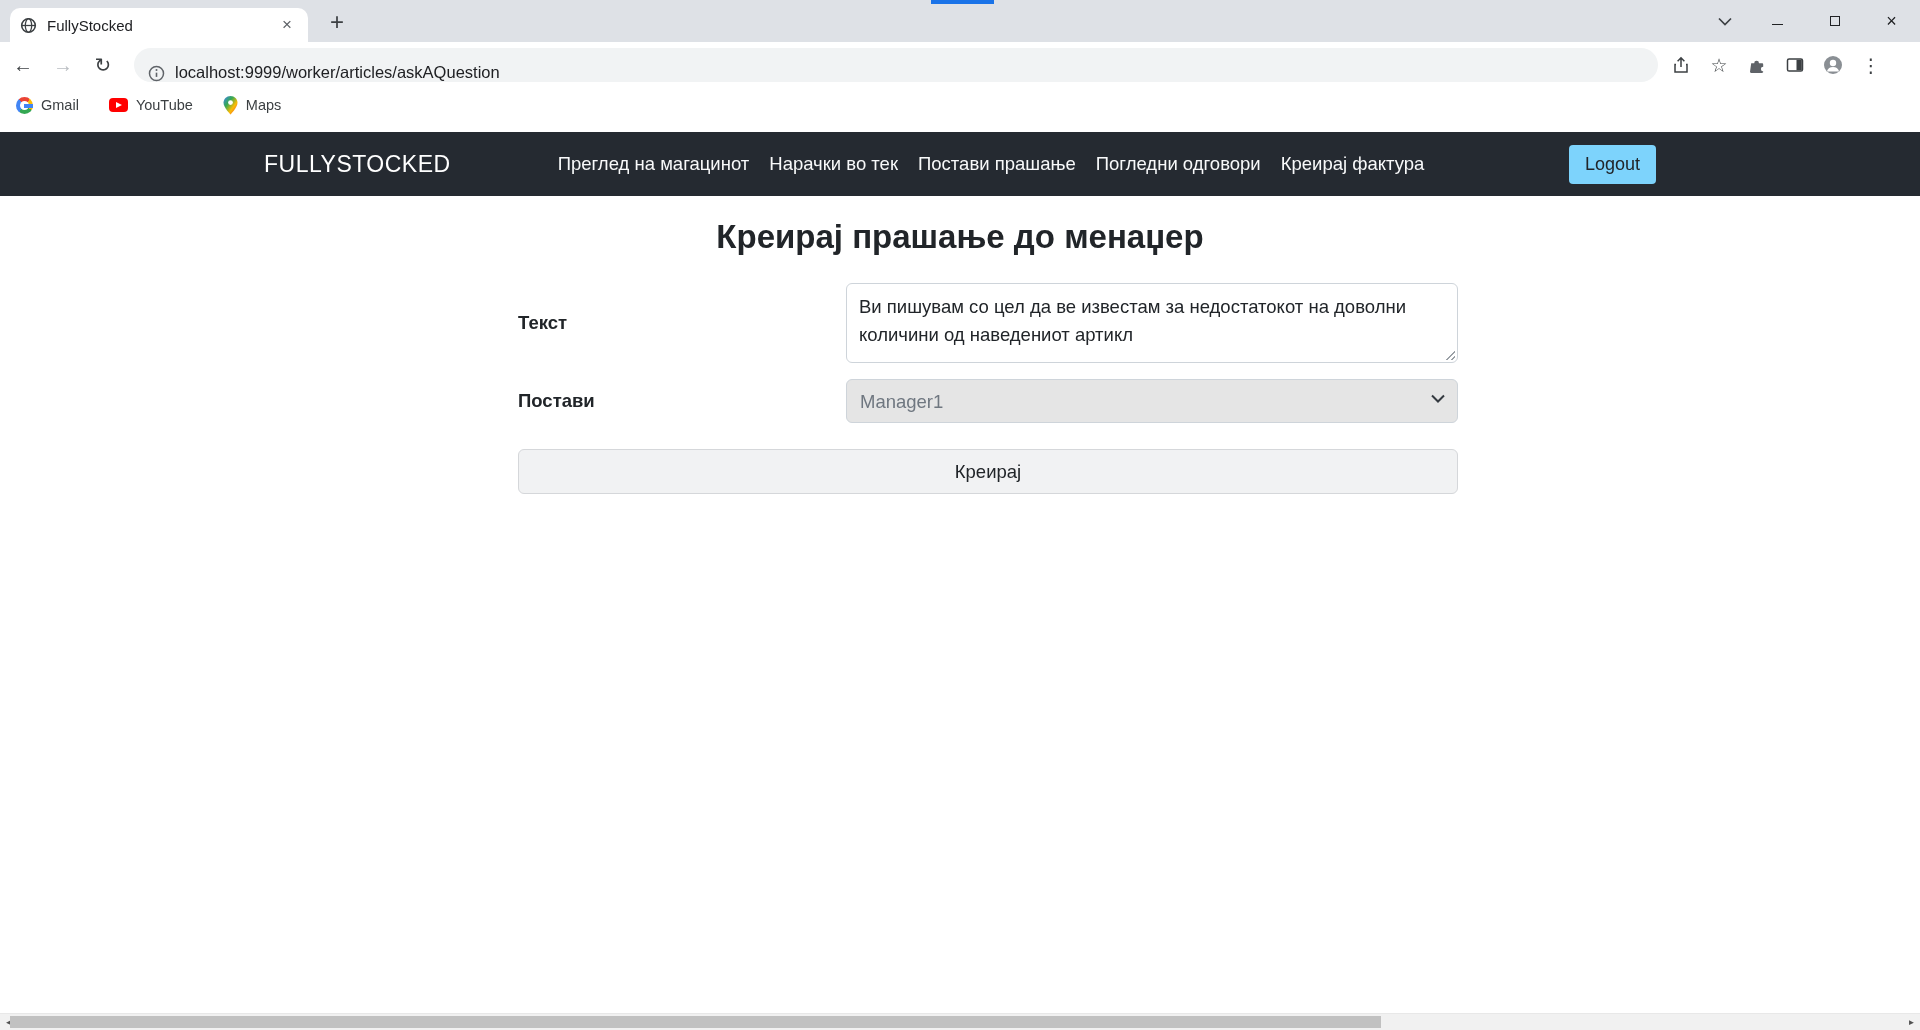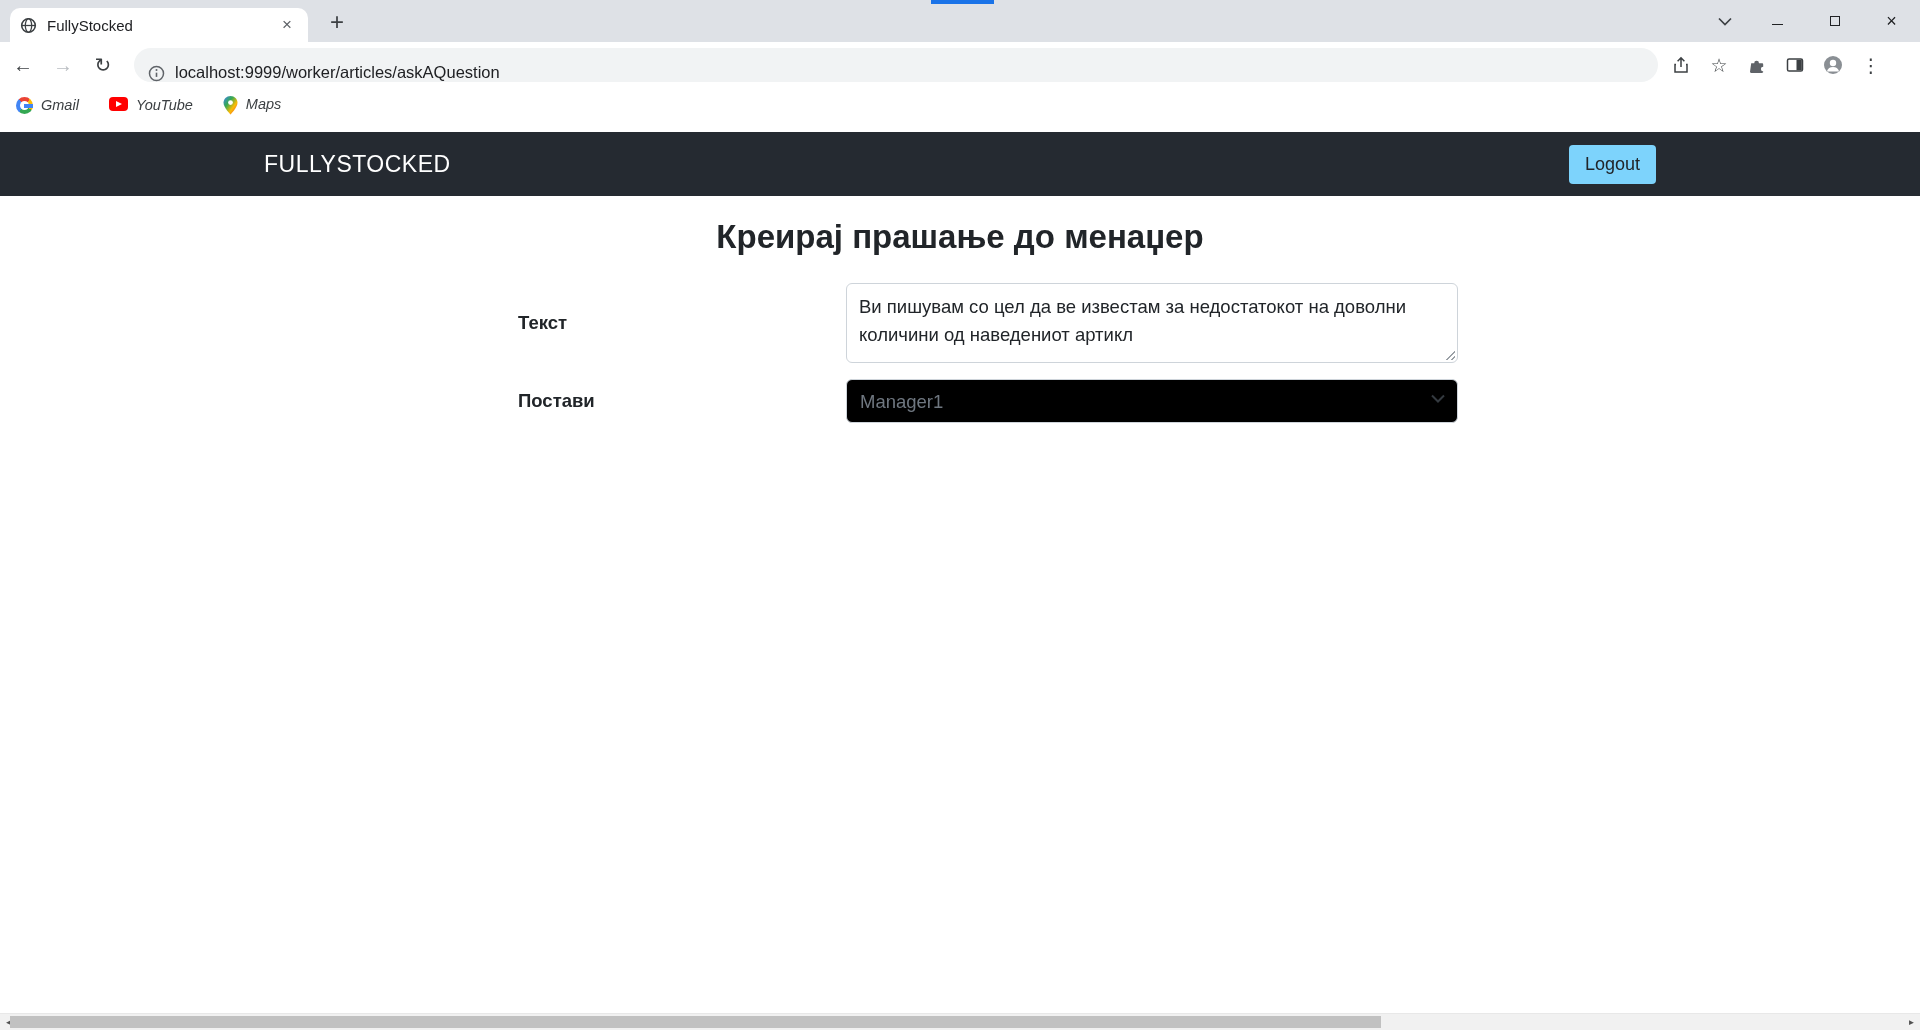--- a/index.html
+++ b/index.html
@@ -23,21 +23,21 @@
   .closex{font-size:18px;line-height:1;}
 
   .toolbar{position:absolute;top:42px;left:0;width:1920px;height:46px;background:#fff;display:flex;align-items:center;}
   .navbtn{width:34px;height:34px;margin-left:6px;display:flex;align-items:center;justify-content:center;font-size:20px;color:#3c4043;border-radius:50%;cursor:pointer;}
   .navbtn.disabled{color:#b9bdc1;}
   .omnibox{margin-left:14px;height:34px;width:1524px;background:#f1f3f4;border-radius:17px;display:flex;align-items:flex-end;padding:0 14px;cursor:text;}
   .url{font-size:16.5px;color:#202124;margin-left:10px;white-space:nowrap;}
   .tb-ico{width:30px;height:30px;display:flex;align-items:center;justify-content:center;margin-left:8px;color:#3c4043;font-size:19px;cursor:pointer;}
 
   .bookmarks{position:absolute;top:88px;left:0;width:1920px;height:34px;background:#fff;display:flex;align-items:center;padding-left:16px;}
-  .bm{display:flex;align-items:flex-start;margin-right:30px;cursor:pointer;font-style:italic;}
+  .bm{display:flex;align-items:center;margin-right:30px;cursor:pointer;}
   .bm-label{font-size:14.5px;color:#3c4043;margin-left:8px;}
   .gicon{position:relative;width:17px;height:17px;border-radius:50%;background:conic-gradient(from -40deg,#ea4335 0 22%,#fbbc05 22% 45%,#34a853 45% 72%,#4285f4 72% 100%);}
   .gicon::after{content:"";position:absolute;inset:4px;background:#fff;border-radius:50%;z-index:1;}
   .gicon::before{content:"";position:absolute;left:8px;top:7px;width:9px;height:4px;background:#4285f4;z-index:2;}
   .yticon{width:19px;height:14px;background:#ff0000;border-radius:4px;position:relative;}
   .yticon::after{content:"";position:absolute;left:7px;top:3.5px;border-left:6px solid #fff;border-top:3.5px solid transparent;border-bottom:3.5px solid transparent;}
 
   
   .page{position:absolute;top:122px;left:0;width:1920px;height:891px;background:#fff;overflow:hidden;}
   .site-navbar{margin-top:10px;height:64px;background:#252a31;display:flex;align-items:center;}
@@ -48,21 +48,21 @@
   .logout-btn{margin-left:auto;background:#7dd3fc;color:#212529;font-size:18px;padding:9px 16px;border-radius:4px;border:none;font-family:inherit;cursor:pointer;}
 
   .content{width:940px;margin:0 auto;}
   .page-title{margin-top:22px;text-align:center;font-size:33px;font-weight:600;color:#212529;}
   .q-form{margin-top:27px;display:grid;grid-template-columns:328px 612px;row-gap:16px;align-items:center;margin-left:28px;}
   .f-label{font-size:18.5px;font-weight:700;color:#212529;}
   .ta-wrap{position:relative;}
   .f-textarea{width:612px;height:80px;border:1px solid #ced4da;border-radius:6px;padding:9px 12px;font-size:18.5px;line-height:1.5;color:#212529;font-family:inherit;resize:none;outline:none;display:block;}
   .resize-grip{position:absolute;right:3px;bottom:3px;width:11px;height:11px;background:repeating-linear-gradient(135deg,transparent 0 2px,#9aa0a6 2px 3.5px);clip-path:polygon(100% 0,0 100%,100% 100%);pointer-events:none;}
   .sel-wrap{position:relative;}
-  .f-select{width:612px;height:44px;border:1px solid #ced4da;border-radius:6px;padding:0 36px 0 13px;font-size:18.5px;color:#6f7780;font-family:inherit;background:#000000;appearance:none;-webkit-appearance:none;outline:none;cursor:pointer;}
+  .f-select{width:612px;height:44px;border:1px solid #ced4da;border-radius:6px;padding:0 36px 0 13px;font-size:18.5px;color:#6f7780;font-family:inherit;background:#e5e5e5;appearance:none;-webkit-appearance:none;outline:none;cursor:pointer;}
   .sel-caret{position:absolute;right:13px;top:15px;pointer-events:none;display:flex;}
   .submit-btn{grid-column:1 / -1;margin-top:10px;width:940px;height:45px;background:#f1f2f3;border:1px solid #d5d7da;border-radius:6px;font-size:18.5px;color:#212529;font-family:inherit;cursor:pointer;}
 
   
   .hscroll{position:absolute;left:0;bottom:0;width:1920px;height:17px;background:#f1f1f1;border-top:1px solid #e8e8e8;}
   .hs-arrow{position:absolute;top:0;width:17px;height:16px;display:flex;align-items:center;justify-content:center;font-size:8px;color:#505050;cursor:pointer;}
   .hs-arrow.left{left:0;}
   .hs-arrow.right{right:0;}
   .hs-thumb{position:absolute;left:10px;top:2px;height:12px;width:1371px;background:#c1c1c1;cursor:pointer;}
 </style>
@@ -174,20 +174,27 @@
     </span>
     <span class="bm-label">Maps</span>
   </div>
 </div>
 
 <div class="page">
 
   <nav class="site-navbar">
     <div class="nav-inner">
       <span class="brand">FULLYSTOCKED</span>
+      <div class="navlinks">
+        <span class="navlink">Преглед на магацинот</span>
+        <span class="navlink">Нарачки во тек</span>
+        <span class="navlink">Постави прашање</span>
+        <span class="navlink">Погледни одговори</span>
+        <span class="navlink">Креирај фактура</span>
+      </div>
       <button class="logout-btn">Logout</button>
     </div>
   </nav>
 
   <main class="content">
     <h1 class="page-title">Креирај прашање до менаџер</h1>
 
     <form class="q-form">
       <label class="f-label">Текст</label>
       <div class="ta-wrap">
@@ -200,20 +207,21 @@
         <select class="f-select">
           <option>Manager1</option>
         </select>
         <span class="sel-caret">
           <svg width="14" height="9" viewBox="0 0 14 9">
               <polyline points="1,1.5 7,7.5 13,1.5" fill="none" stroke="#343a40" stroke-width="2"></polyline>
             </svg>
         </span>
       </div>
 
+      <button class="submit-btn">Креирај</button>
     </form>
   </main>
 </div>
 
 <div class="hscroll">
   <span class="hs-arrow left">◄</span>
   <div class="hs-thumb"></div>
   <span class="hs-arrow right">►</span>
 </div>
 

